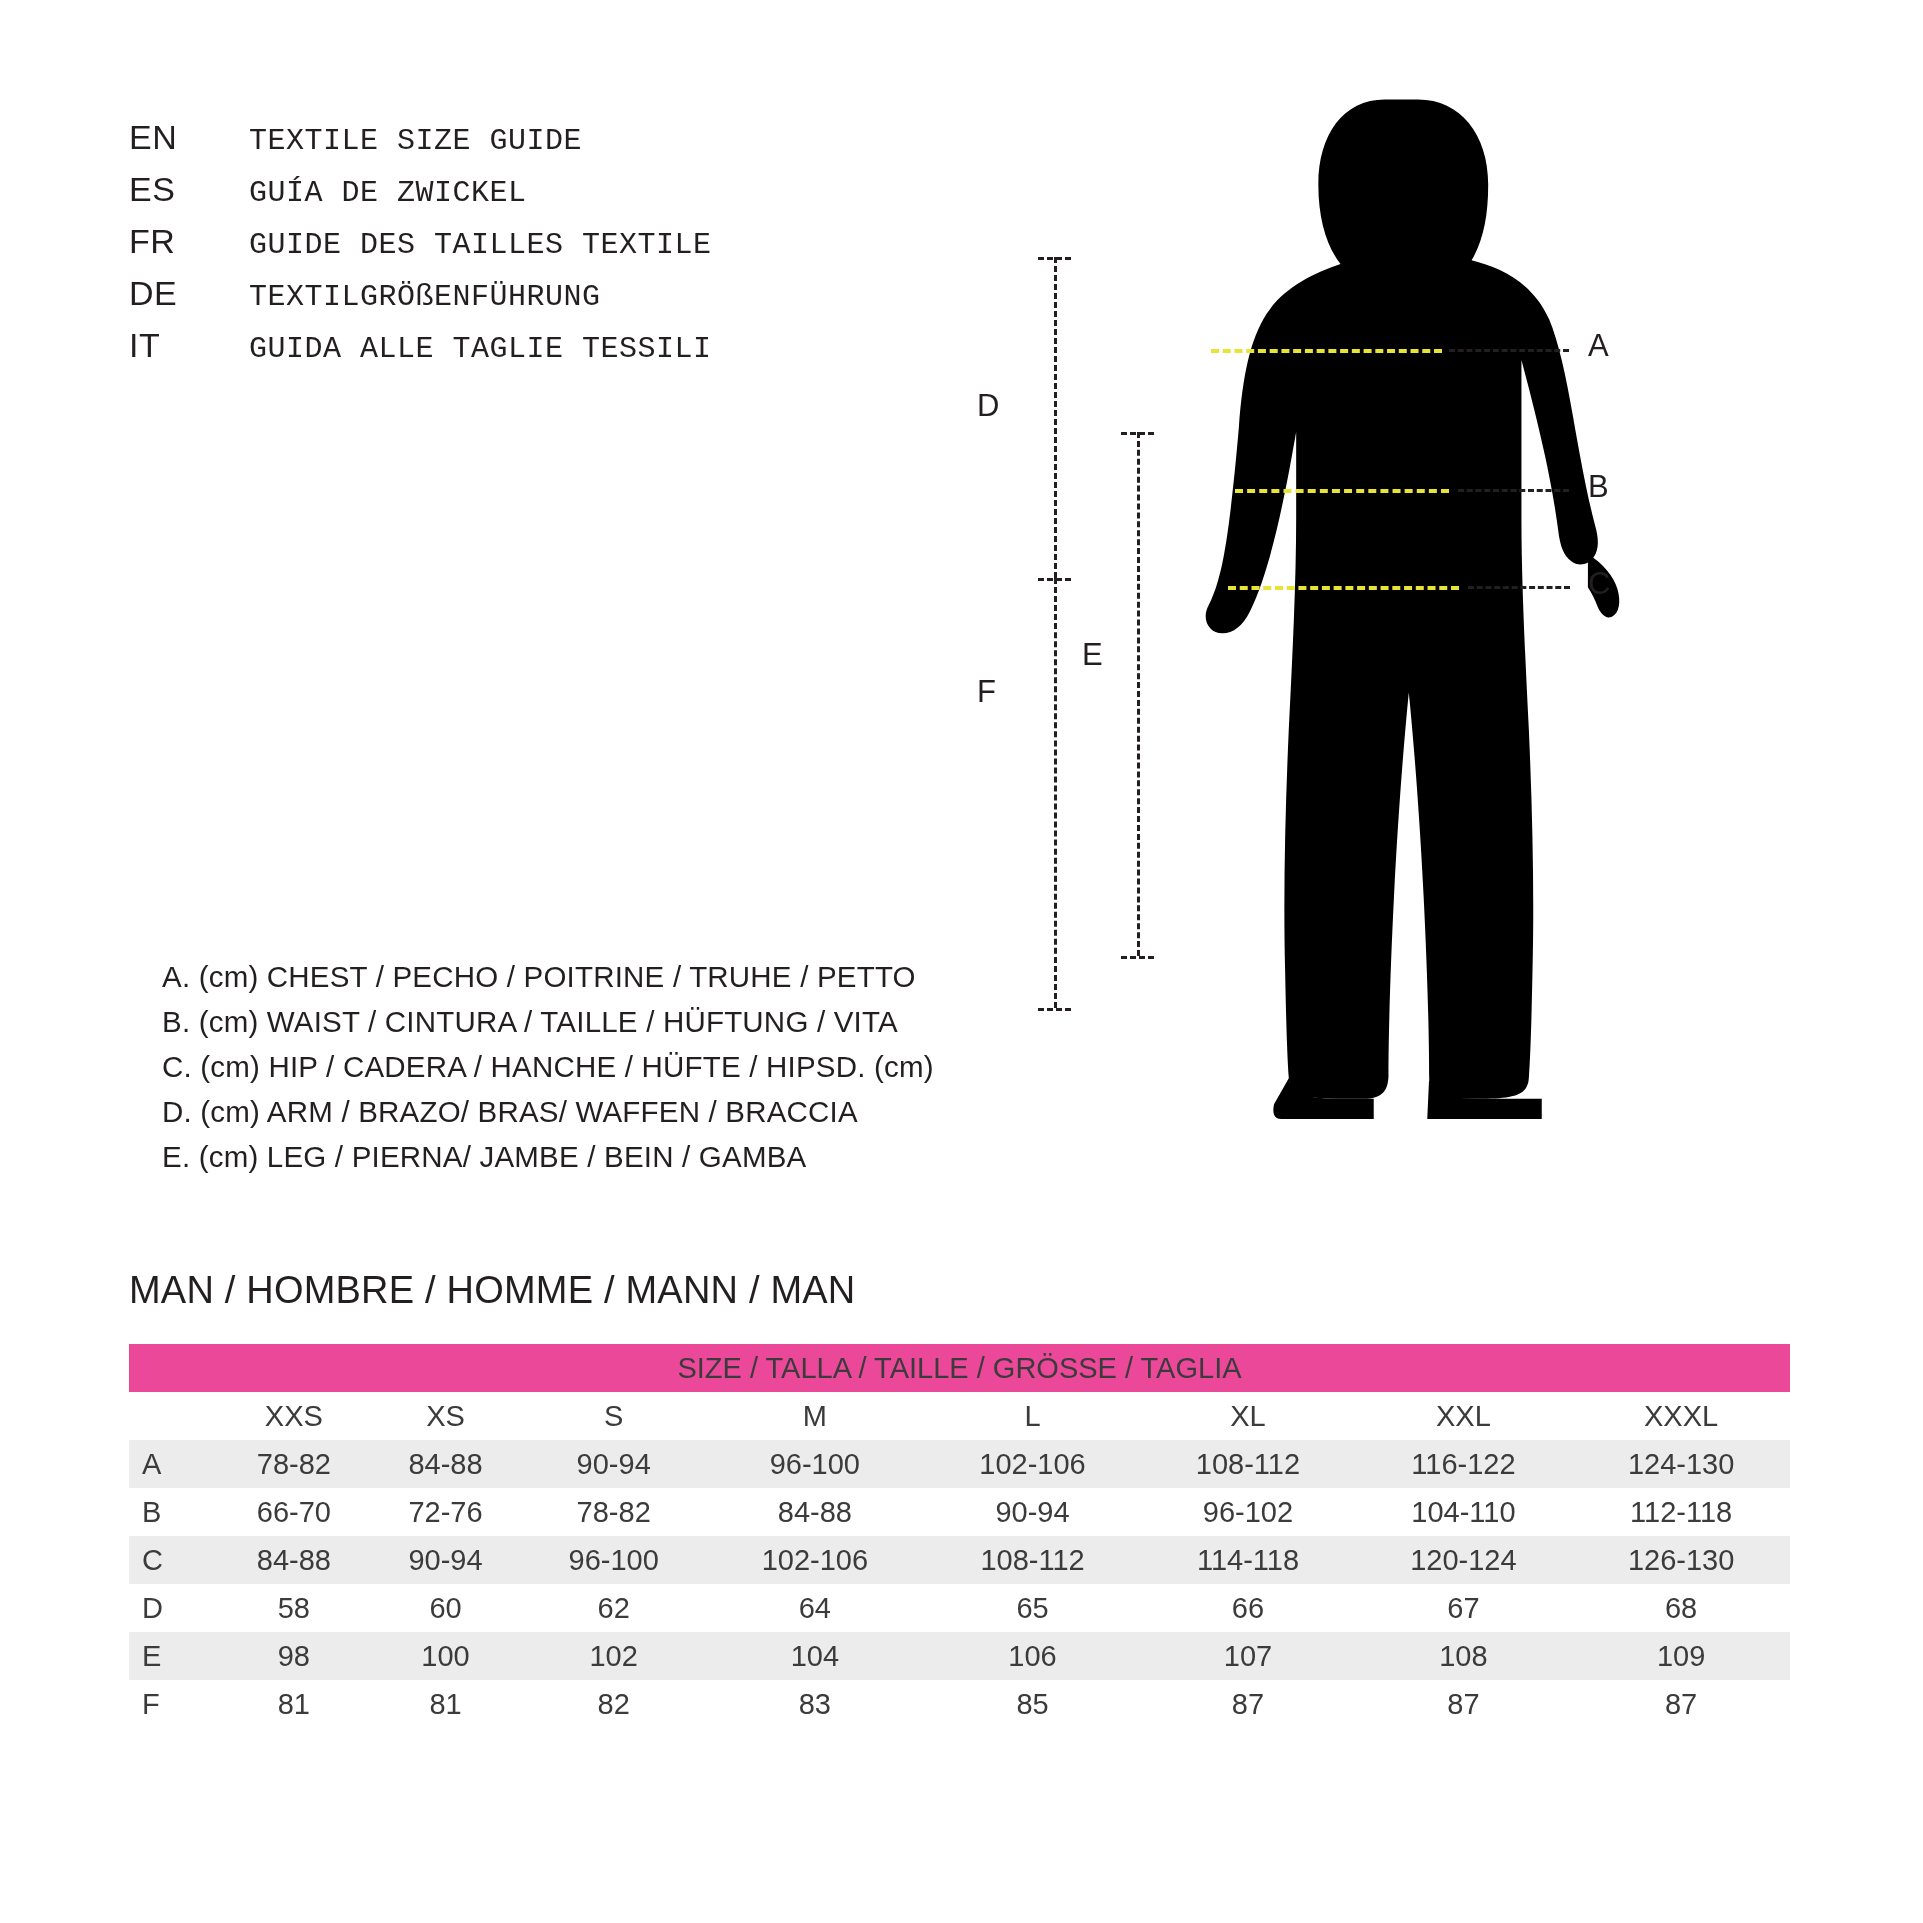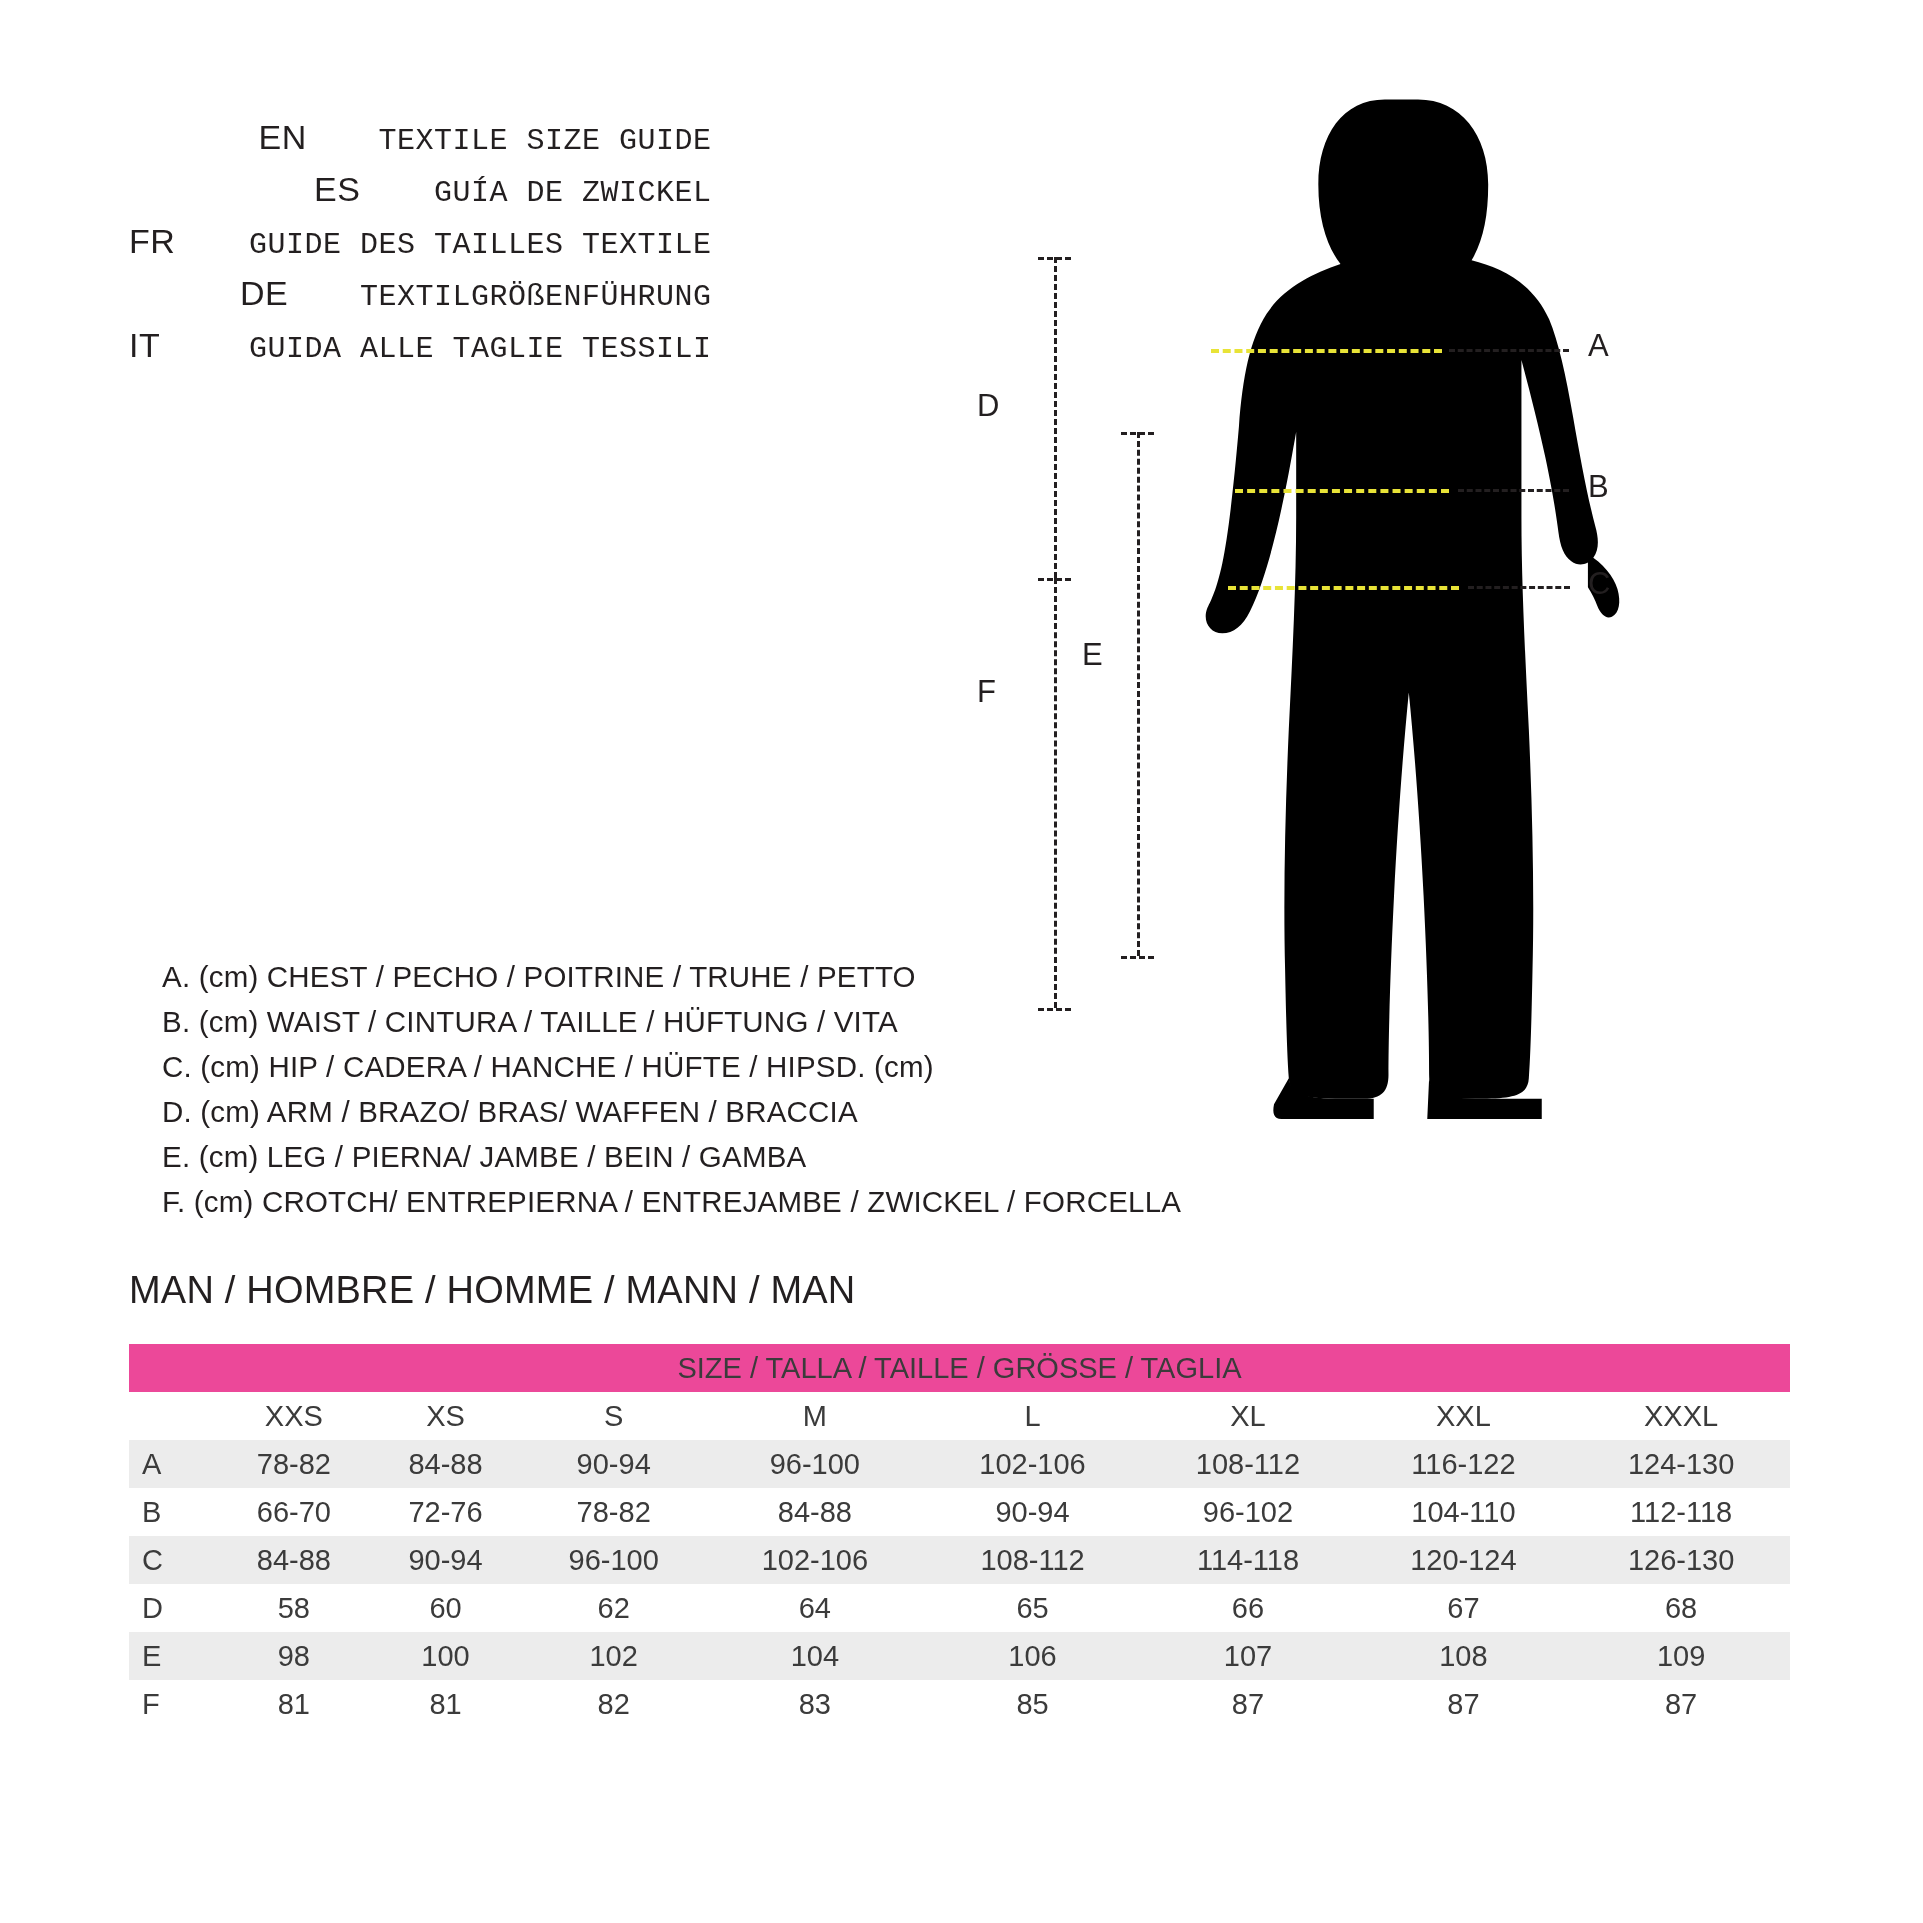--- a/index.html
+++ b/index.html
@@ -19,21 +19,20 @@
   
   #title-block {
     position: absolute;
     left: 129px;
     top: 118px;
   }
   .title-row {
     display: flex;
     align-items: baseline;
     height: 52px;
-    justify-content: flex-end;
   }
   .title-lang {
     width: 120px;
     font-size: 34px;
     letter-spacing: 0.5px;
   }
   .title-text {
     font-size: 30px;
     letter-spacing: 0.5px;
     white-space: nowrap;
@@ -171,21 +170,20 @@
     <div class="title-text">GUIDA ALLE TAGLIE TESSILI</div>
   </div>
 </div>
 
 <div id="legend-block">
   <div class="legend-row">A. (cm) CHEST / PECHO / POITRINE / TRUHE / PETTO</div>
   <div class="legend-row">B. (cm) WAIST / CINTURA / TAILLE / HÜFTUNG / VITA</div>
   <div class="legend-row">C. (cm) HIP / CADERA / HANCHE / HÜFTE / HIPSD. (cm)</div>
   <div class="legend-row">D. (cm) ARM / BRAZO/ BRAS/ WAFFEN / BRACCIA</div>
   <div class="legend-row">E. (cm) LEG / PIERNA/ JAMBE / BEIN / GAMBA</div>
-  <div class="legend-row">F. (cm) CROTCH/ ENTREPIERNA / ENTREJAMBE / ZWICKEL / FORCELLA</div>
 </div>
 <div id="gender-label">MAN / HOMBRE / HOMME / MANN / MAN</div>
 
 <div id="figure-area">
 
   <svg id="silhouette" viewBox="0 0 560 1200" preserveAspectRatio="none">
     <path fill="#000000" d="
       M250,18
       C205,18 178,56 178,110
       C178,150 188,178 202,196

